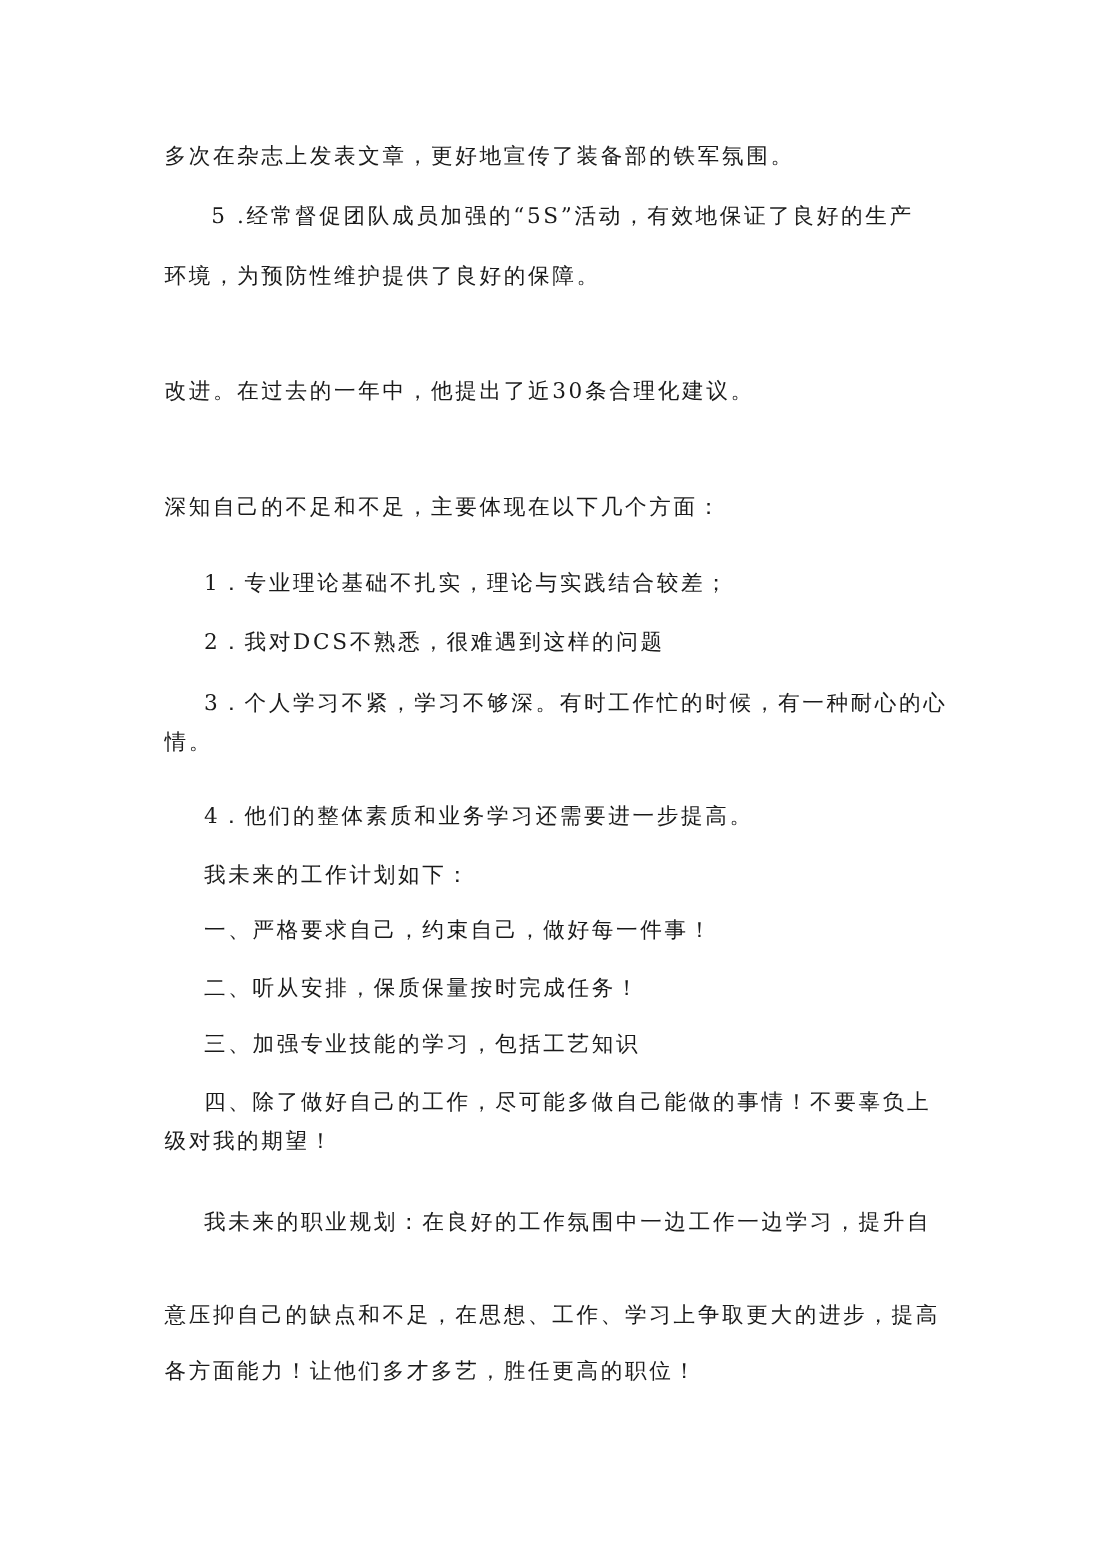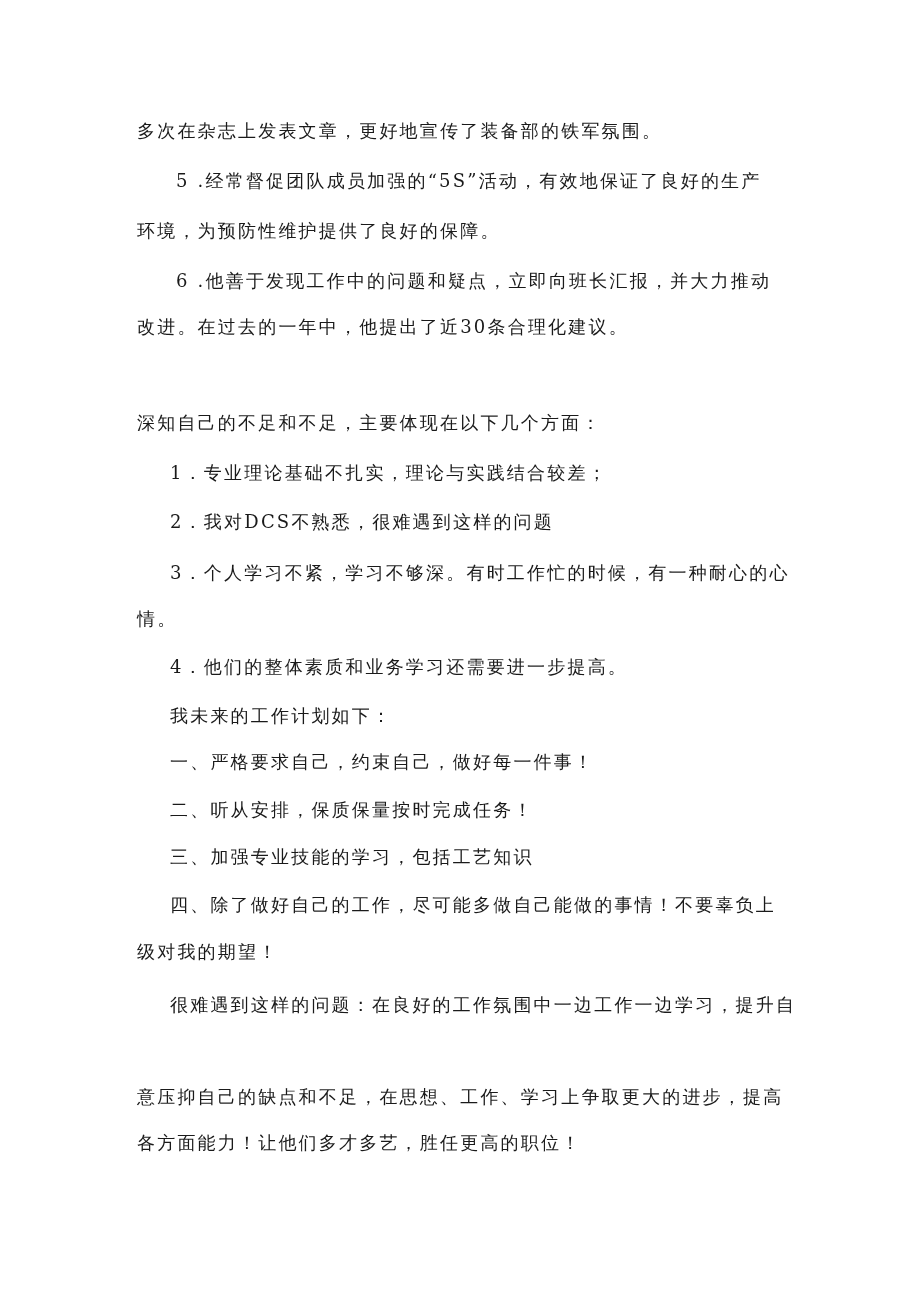--- a/index.html
+++ b/index.html
@@ -10,39 +10,38 @@
     left: 137px;
     width: 650px;
     font-family: "DejaVu Serif", "Liberation Serif", serif;
     font-size: 18px;
     line-height: 24px;
     color: #1a1a1a;
     white-space: nowrap;
     letter-spacing: 2.2px;
   }
   .indent { left: 176px; }
-  .indent2 { left: 170px; }
+  .indent2 { left: 170px; margin-top: 14px; }
 </style>
 </head>
 <body>
 
 <div class="page">
   <div class="line" style="top:119px">多次在杂志上发表文章，更好地宣传了装备部的铁军氛围。</div>
   <div class="line indent" style="top:169px">5 .经常督促团队成员加强的“5S”活动，有效地保证了良好的生产</div>
   <div class="line" style="top:219px">环境，为预防性维护提供了良好的保障。</div>
-  <div class="line indent" style="top:269px">6 .他善于发现工作中的问题和疑点，立即向班长汇报，并大力推动</div>
   <div class="line" style="top:315px">改进。在过去的一年中，他提出了近30条合理化建议。</div>
   <div class="line" style="top:411px">深知自己的不足和不足，主要体现在以下几个方面：</div>
   <div class="line indent2" style="top:461px">1．专业理论基础不扎实，理论与实践结合较差；</div>
   <div class="line indent2" style="top:510px">2．我对DCS不熟悉，很难遇到这样的问题</div>
   <div class="line indent2" style="top:561px">3．个人学习不紧，学习不够深。有时工作忙的时候，有一种耐心的心</div>
   <div class="line" style="top:607px">情。</div>
   <div class="line indent2" style="top:655px">4．他们的整体素质和业务学习还需要进一步提高。</div>
   <div class="line indent2" style="top:704px">我未来的工作计划如下：</div>
   <div class="line indent2" style="top:750px">一、严格要求自己，约束自己，做好每一件事！</div>
   <div class="line indent2" style="top:845px">三、加强专业技能的学习，包括工艺知识</div>
   <div class="line indent2" style="top:798px">二、听从安排，保质保量按时完成任务！</div>
   <div class="line indent2" style="top:893px">四、除了做好自己的工作，尽可能多做自己能做的事情！不要辜负上</div>
   <div class="line" style="top:940px">级对我的期望！</div>
-  <div class="line indent2" style="top:993px">很难遇到这样的问题：在良好的工作氛围中一边工作一边学习，提升自</div>
+  <div class="line indent2" style="top:993px">我未来的职业规划：在良好的工作氛围中一边工作一边学习，提升自</div>
   <div class="line" style="top:1131px">各方面能力！让他们多才多艺，胜任更高的职位！</div>
   <div class="line" style="top:1085px">意压抑自己的缺点和不足，在思想、工作、学习上争取更大的进步，提高</div>
 </div>
 
 </body></html>

